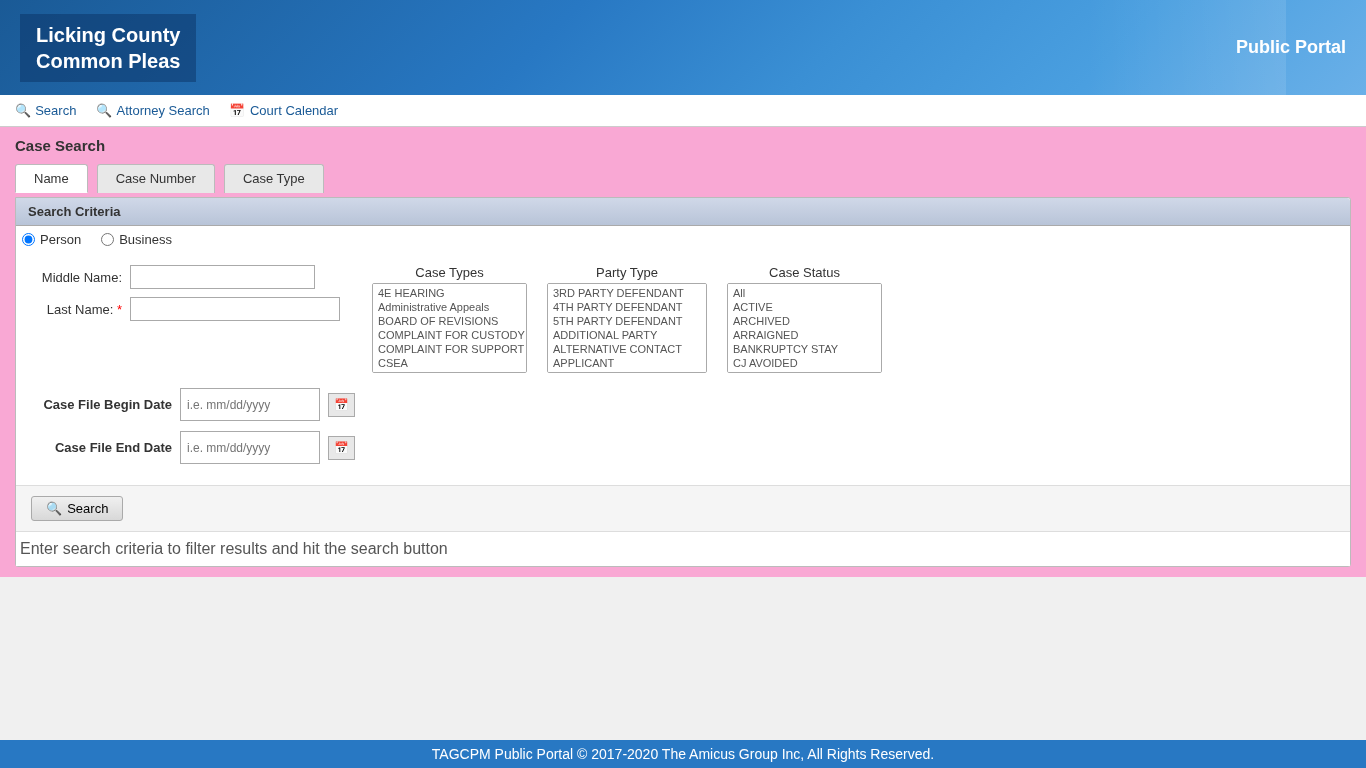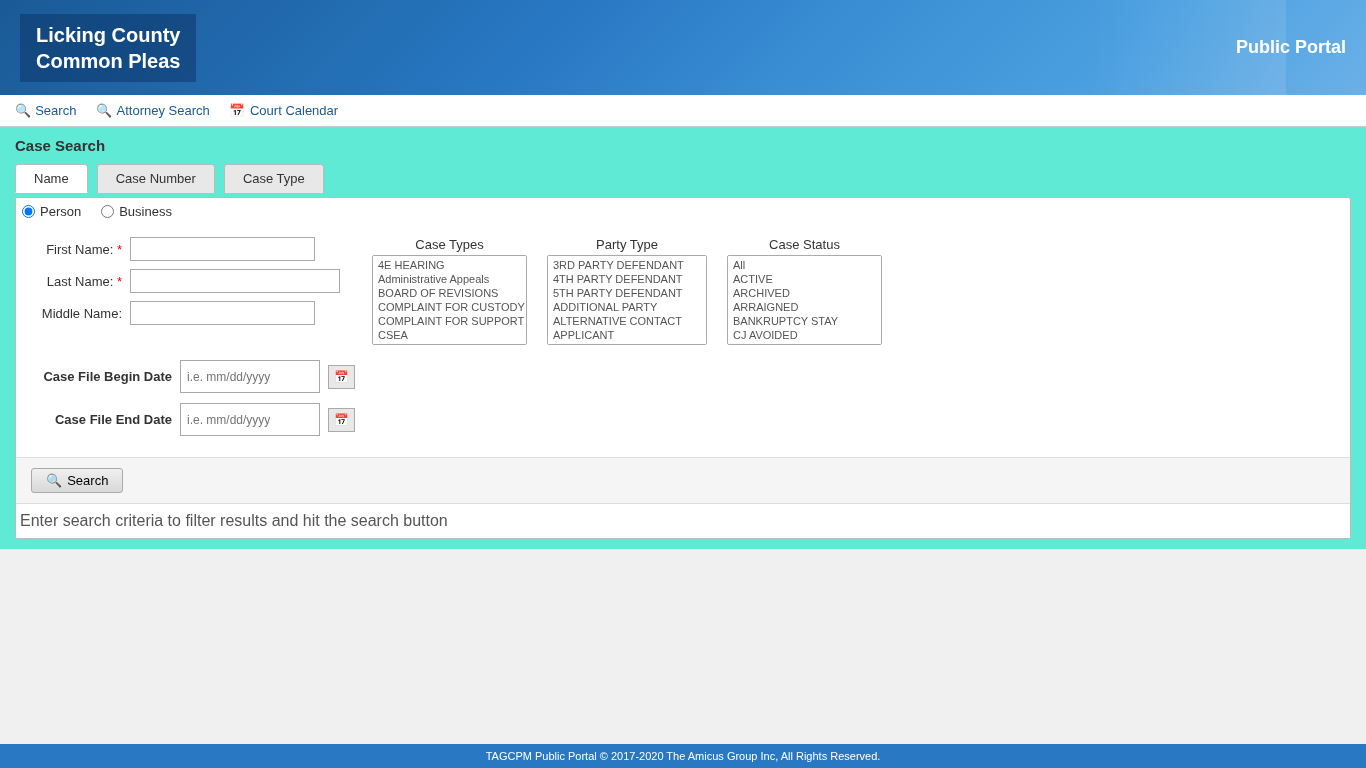--- a/index.html
+++ b/index.html
@@ -59,21 +59,21 @@
       text-decoration: none;
     }
     .nav-icon {
       display: inline-block;
       font-size: 13px;
     }
 
     
     .main-content {
       padding: 10px 15px;
-      background: #5eead4;
+      background: #f9a8d4;
     }
 
     .page-title {
       font-size: 15px;
       font-weight: bold;
       margin-bottom: 10px;
       color: #333;
     }
 
     
@@ -271,21 +271,21 @@
     
     .footer {
       position: fixed;
       bottom: 0;
       left: 0;
       right: 0;
       background: #2878c3;
       color: white;
       text-align: center;
       padding: 6px;
-      font-size: 11px;
+      font-size: 14px;
     }
   </style>
 </head>
 <body>
 
 <div class="header">
   <div class="header-title">
     <span>Licking County</span><br>
     <span>Common Pleas</span>
   </div>
@@ -311,52 +311,47 @@
 <div class="main-content">
   <div class="page-title">Case Search</div>
 
   <div class="tabs">
     <div class="tab active">Name</div>
     <div class="tab">Case Number</div>
     <div class="tab">Case Type</div>
   </div>
 
   <div class="search-panel">
+    <div class="search-criteria-header">Search Criteria</div>
 
     <div class="search-body">
 
       <div class="radio-group">
         <label class="radio-label">
           <input type="radio" name="party_type" checked="" style="">
           <span>Person</span>
         </label>
         <label class="radio-label">
           <input type="radio" name="party_type" style="">
           <span>Business</span>
         </label>
       </div>
 
       <div class="form-section">
 
         <div class="name-fields">
           <div class="field-row">
-            <span class="field-label">
-              <span>First Name:</span> <span class="req">*</span>
-            </span>
+            <span class="field-label">Middle Name:</span>
             <input type="text" class="field-input name-input" style="">
           </div>
           <div class="field-row">
             <span class="field-label">
               <span>Last Name:</span> <span class="req">*</span>
             </span>
             <input type="text" class="field-input lastname-input" style="">
-          </div>
-          <div class="field-row">
-            <span class="field-label">Middle Name:</span>
-            <input type="text" class="field-input name-input" style="">
           </div>
         </div>
 
         <div class="list-section">
 
           <div class="list-group">
             <span class="list-label">Case Types</span>
             <select class="list-box case-types-box" multiple="">
             <option>4E HEARING</option>
                 <option>Administrative Appeals</option>

